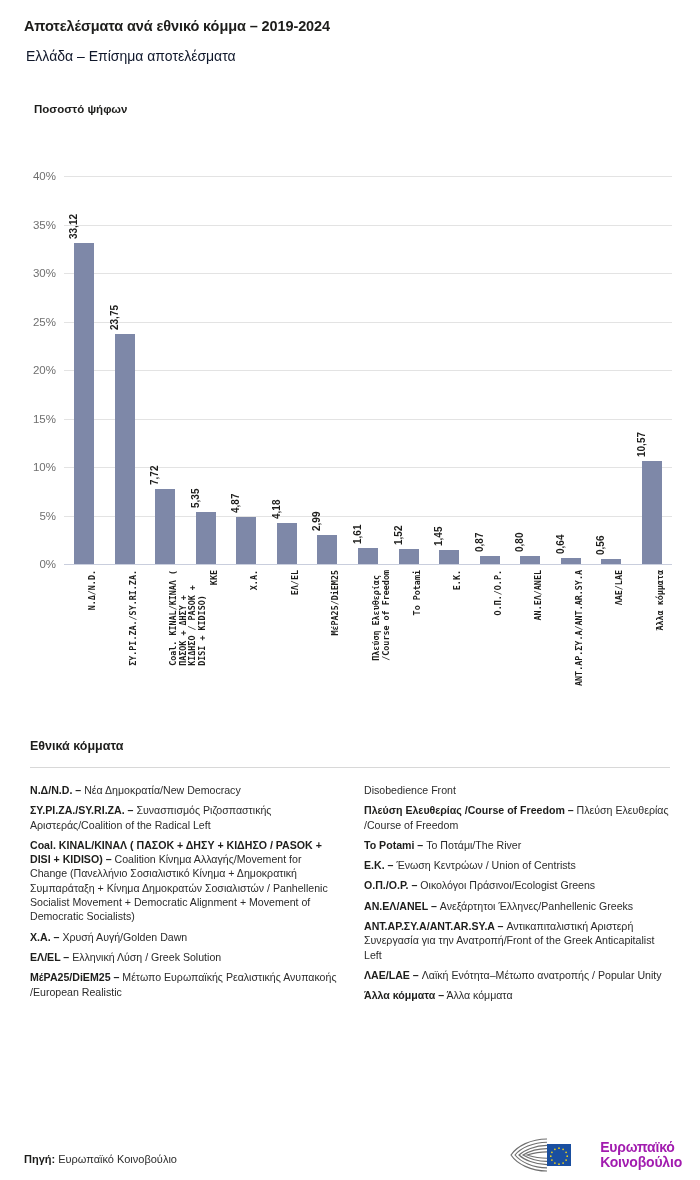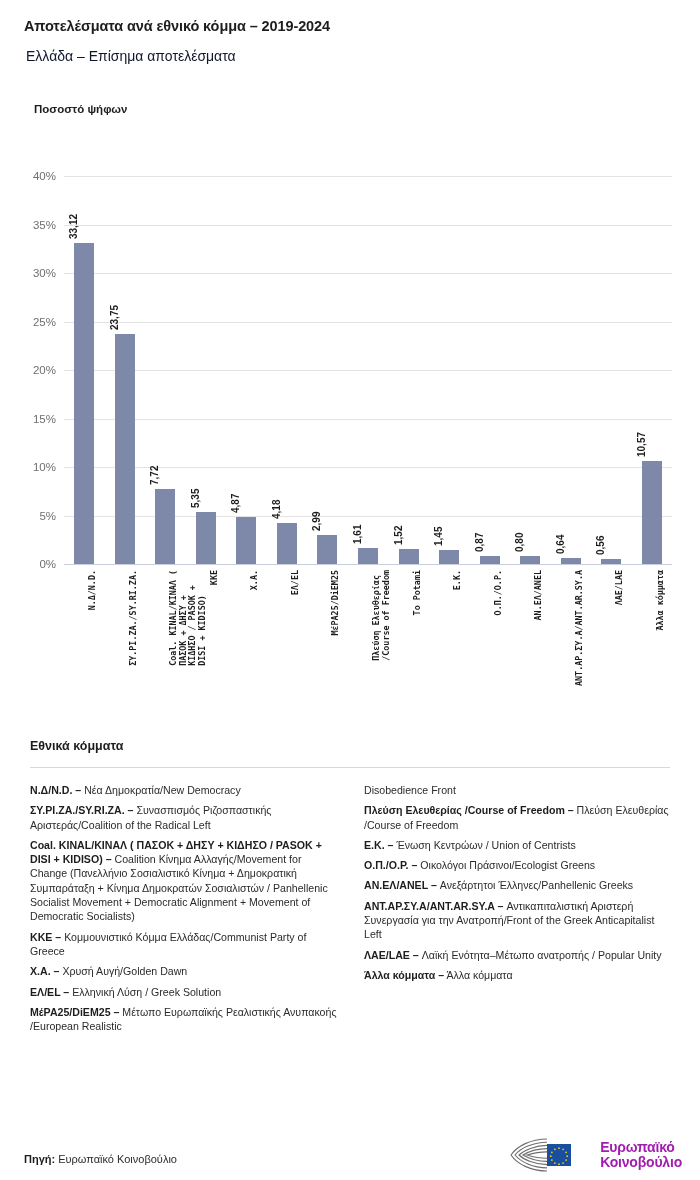--- a/index.html
+++ b/index.html
@@ -246,28 +246,28 @@
   </div>
 
   <div class="legend">
     <div class="legend-title">Εθνικά κόμματα</div>
     <div class="legend-rule"></div>
     <div class="legend-cols">
       <div class="legend-col" id="legend-left">
           <div class="legend-entry"><b>Ν.Δ/N.D. –</b><span> Νέα Δημοκρατία/New Democracy</span></div>
           <div class="legend-entry"><b>ΣΥ.PI.ZA./SY.RI.ZA. –</b><span> Συνασπισμός Ριζοσπαστικής Αριστεράς/Coalition of the Radical Left</span></div>
           <div class="legend-entry"><b>Coal. KINAL/ΚΙΝΑΛ ( ΠΑΣΟΚ + ΔΗΣΥ + ΚΙΔΗΣΟ / PASOK + DISI + KIDISO) –</b><span> Coalition Κίνημα Αλλαγής/Movement for Change (Πανελλήνιο Σοσιαλιστικό Κίνημα + Δημοκρατική Συμπαράταξη + Κίνημα Δημοκρατών Σοσιαλιστών / Panhellenic Socialist Movement + Democratic Alignment + Movement of Democratic Socialists)</span></div>
-          <div class="legend-entry"><b>ΚΚΕ –</b><span> Κομμουνιστικό Κόμμα Ελλάδας/Communist Party of Greece</span></div>
           <div class="legend-entry"><b>Χ.Α. –</b><span> Χρυσή Αυγή/Golden Dawn</span></div>
           <div class="legend-entry"><b>ΕΛ/EL –</b><span> Ελληνική Λύση / Greek Solution</span></div>
           <div class="legend-entry"><b>ΜέΡΑ25/DiEM25 –</b><span> Μέτωπο Ευρωπαϊκής Ρεαλιστικής Ανυπακοής /European Realistic</span></div>
         </div>
       <div class="legend-col" id="legend-right">
           <div class="legend-cont"><span>Disobedience Front</span></div>
           <div class="legend-entry"><b>Πλεύση Ελευθερίας /Course of Freedom –</b><span> Πλεύση Ελευθερίας /Course of Freedom</span></div>
+          <div class="legend-entry"><b>Το Potami –</b><span> Το Ποτάμι/The River</span></div>
           <div class="legend-entry"><b>Ε.Κ. –</b><span> Ένωση Κεντρώων / Union of Centrists</span></div>
           <div class="legend-entry"><b>Ο.Π./O.P. –</b><span> Οικολόγοι Πράσινοι/Ecologist Greens</span></div>
           <div class="legend-entry"><b>ΑΝ.ΕΛ/ANEL –</b><span> Ανεξάρτητοι Έλληνες/Panhellenic Greeks</span></div>
           <div class="legend-entry"><b>ΑΝΤ.ΑΡ.ΣΥ.Α/ANT.AR.SY.A –</b><span> Αντικαπιταλιστική Αριστερή Συνεργασία για την Ανατροπή/Front of the Greek Anticapitalist Left</span></div>
           <div class="legend-entry"><b>ΛΑΕ/LAE –</b><span> Λαϊκή Ενότητα–Μέτωπο ανατροπής / Popular Unity</span></div>
           <div class="legend-entry"><b>Άλλα κόμματα –</b><span> Άλλα κόμματα</span></div>
         </div>
     </div>
   </div>
 

